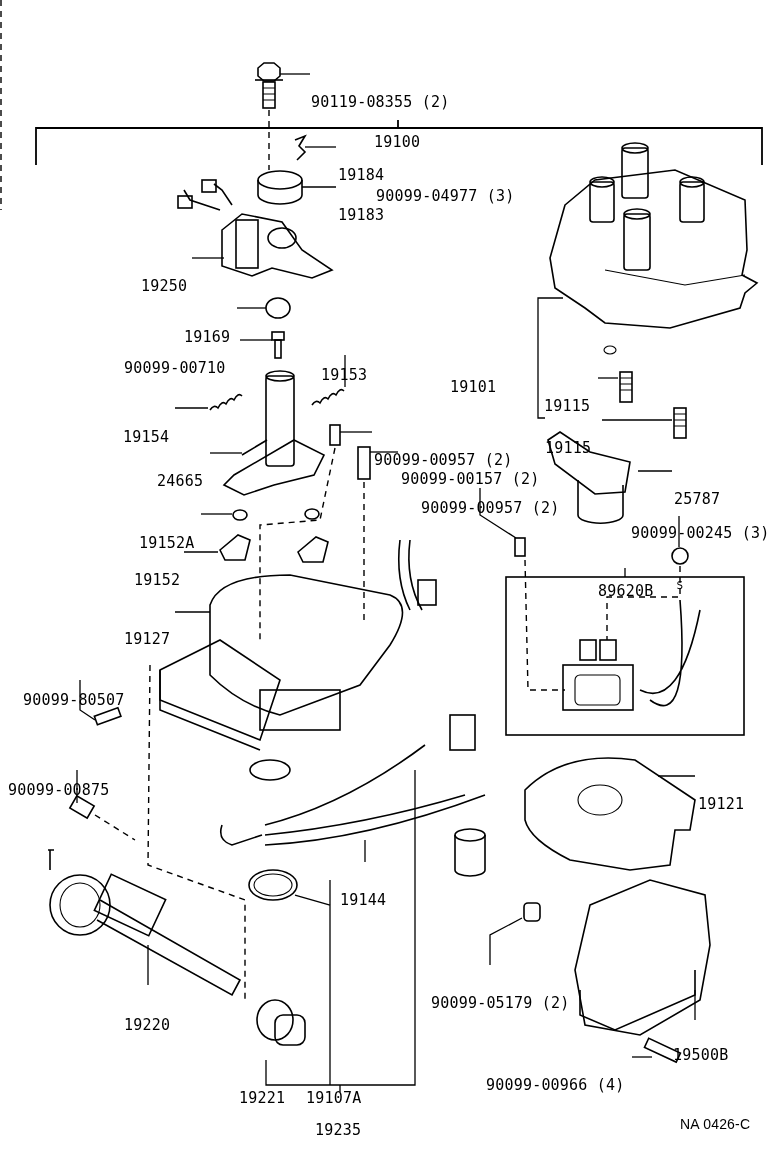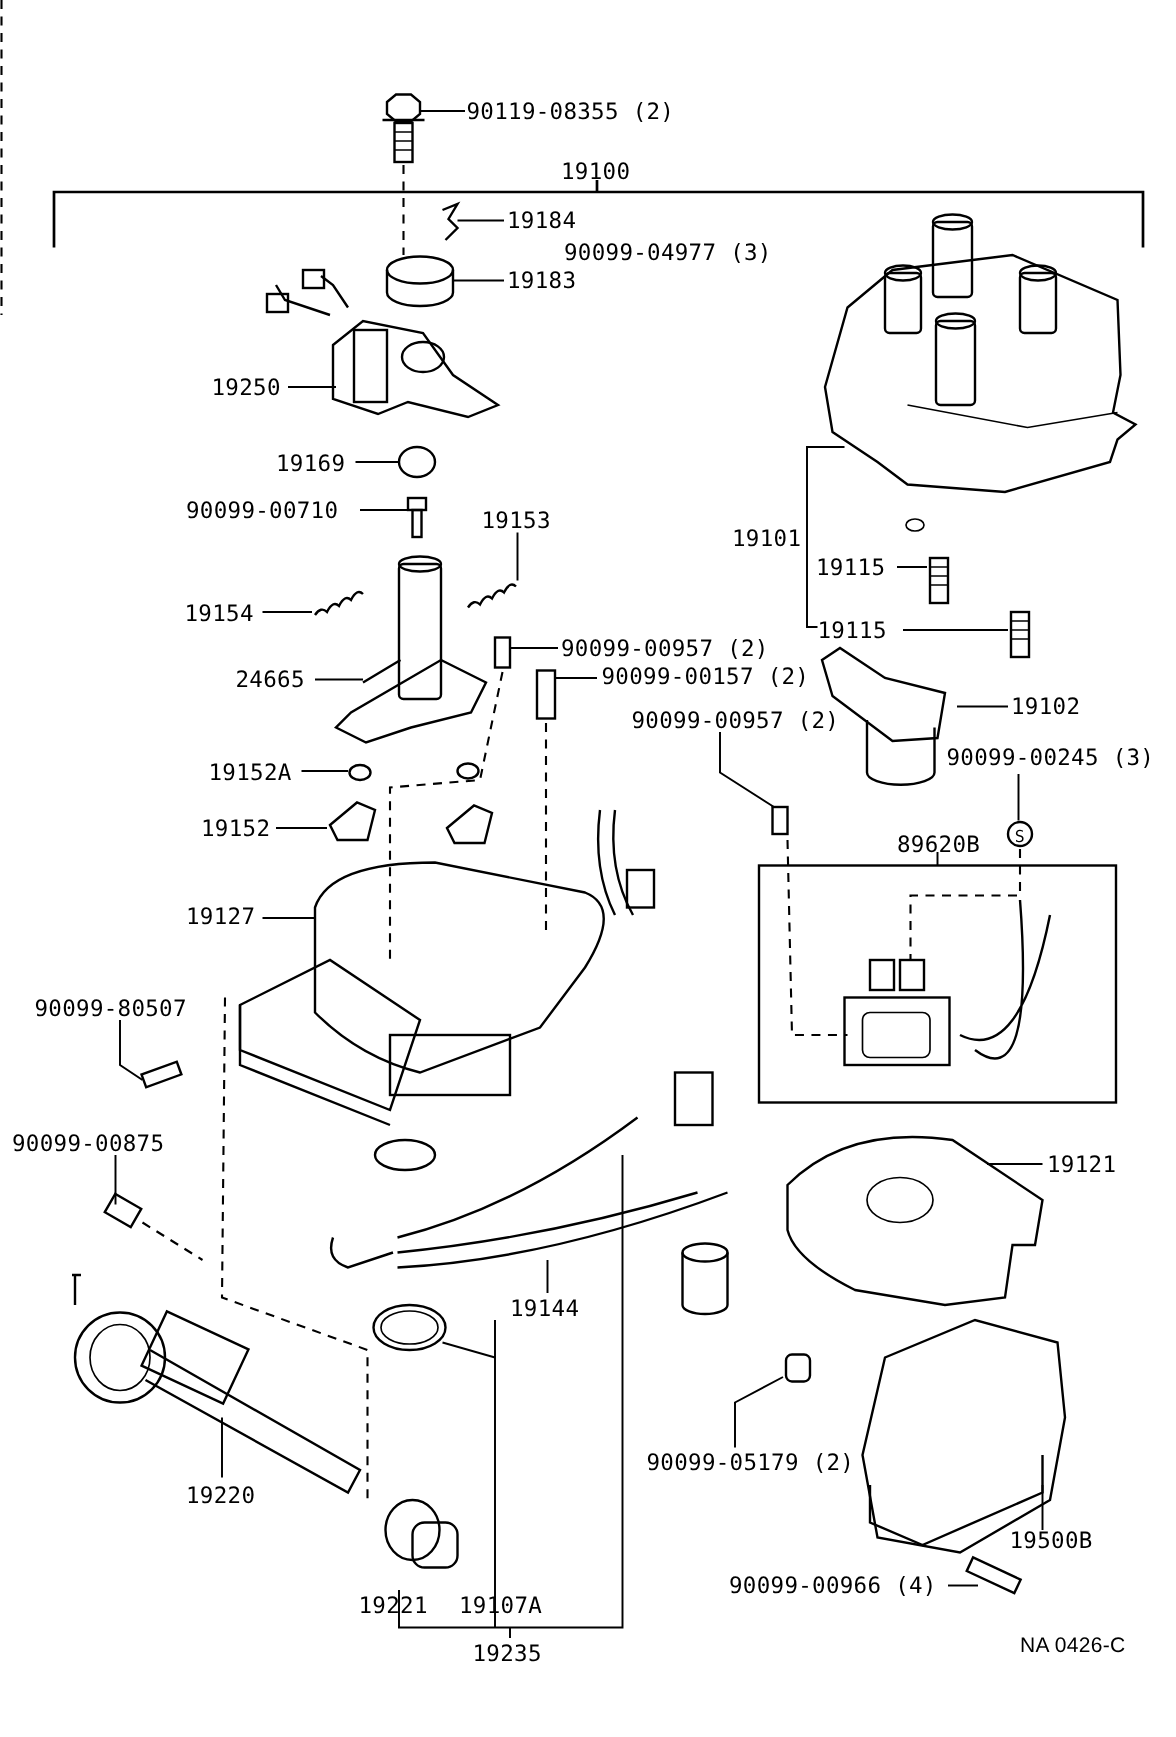--- a/index.html
+++ b/index.html
@@ -1,18 +1,18 @@
 <!DOCTYPE html>
 <html><head>
 <meta charset="utf-8">
 <style>
   html,body{margin:0;padding:0;background:#fff;}
   body{width:784px;height:1158px;position:relative;overflow:hidden;font-family:"DejaVu Sans Mono","Liberation Mono",monospace;}
   svg#diagram{position:absolute;left:0;top:0;}
-  .lbl{position:absolute;font-size:15px;color:#000;white-space:nowrap;line-height:15px;letter-spacing:0.2px;}
+  .lbl{position:absolute;font-size:15px;color:#000;white-space:nowrap;line-height:15px;letter-spacing:0.2px;margin-top:28px;}
   .ref{font-family:"Liberation Sans",sans-serif;font-size:14px;}
   .part{fill:none;stroke:#000;stroke-width:1.6;}
   .thin{fill:none;stroke:#000;stroke-width:1.1;}
   .dash{fill:none;stroke:#000;stroke-width:1.4;stroke-dasharray:6 5;}
   .lead{fill:none;stroke:#000;stroke-width:1.3;}
   .brk{fill:none;stroke:#000;stroke-width:1.8;}
 </style>
 </head>
 <body>
 
@@ -244,28 +244,28 @@
 
 <div class="lbl" style="left:311px;top:67px">90119-08355 (2)</div>
 <div class="lbl" style="left:374px;top:107px">19100</div>
 <div class="lbl" style="left:338px;top:140px">19184</div>
 <div class="lbl" style="left:376px;top:161px">90099-04977 (3)</div>
 <div class="lbl" style="left:338px;top:180px">19183</div>
 <div class="lbl" style="left:141px;top:251px">19250</div>
 <div class="lbl" style="left:184px;top:302px">19169</div>
 <div class="lbl" style="left:124px;top:333px">90099-00710</div>
 <div class="lbl" style="left:321px;top:340px">19153</div>
-<div class="lbl" style="left:488px;top:352px">19101</div>
+<div class="lbl" style="left:450px;top:352px">19101</div>
 <div class="lbl" style="left:544px;top:371px">19115</div>
 <div class="lbl" style="left:123px;top:402px">19154</div>
 <div class="lbl" style="left:374px;top:425px">90099-00957 (2)</div>
 <div class="lbl" style="left:545px;top:413px">19115</div>
 <div class="lbl" style="left:157px;top:446px">24665</div>
 <div class="lbl" style="left:401px;top:444px">90099-00157 (2)</div>
-<div class="lbl" style="left:674px;top:464px">19102</div>
+<div class="lbl" style="left:674px;top:464px">25787</div>
 <div class="lbl" style="left:421px;top:473px">90099-00957 (2)</div>
 <div class="lbl" style="left:139px;top:508px">19152A</div>
 <div class="lbl" style="left:631px;top:498px">90099-00245 (3)</div>
 <div class="lbl" style="left:134px;top:545px">19152</div>
 <div class="lbl" style="left:598px;top:556px">89620B</div>
 <div class="lbl" style="left:124px;top:604px">19127</div>
 <div class="lbl" style="left:23px;top:665px">90099-80507</div>
 <div class="lbl" style="left:8px;top:755px">90099-00875</div>
 <div class="lbl" style="left:698px;top:769px">19121</div>
 <div class="lbl" style="left:340px;top:865px">19144</div>

